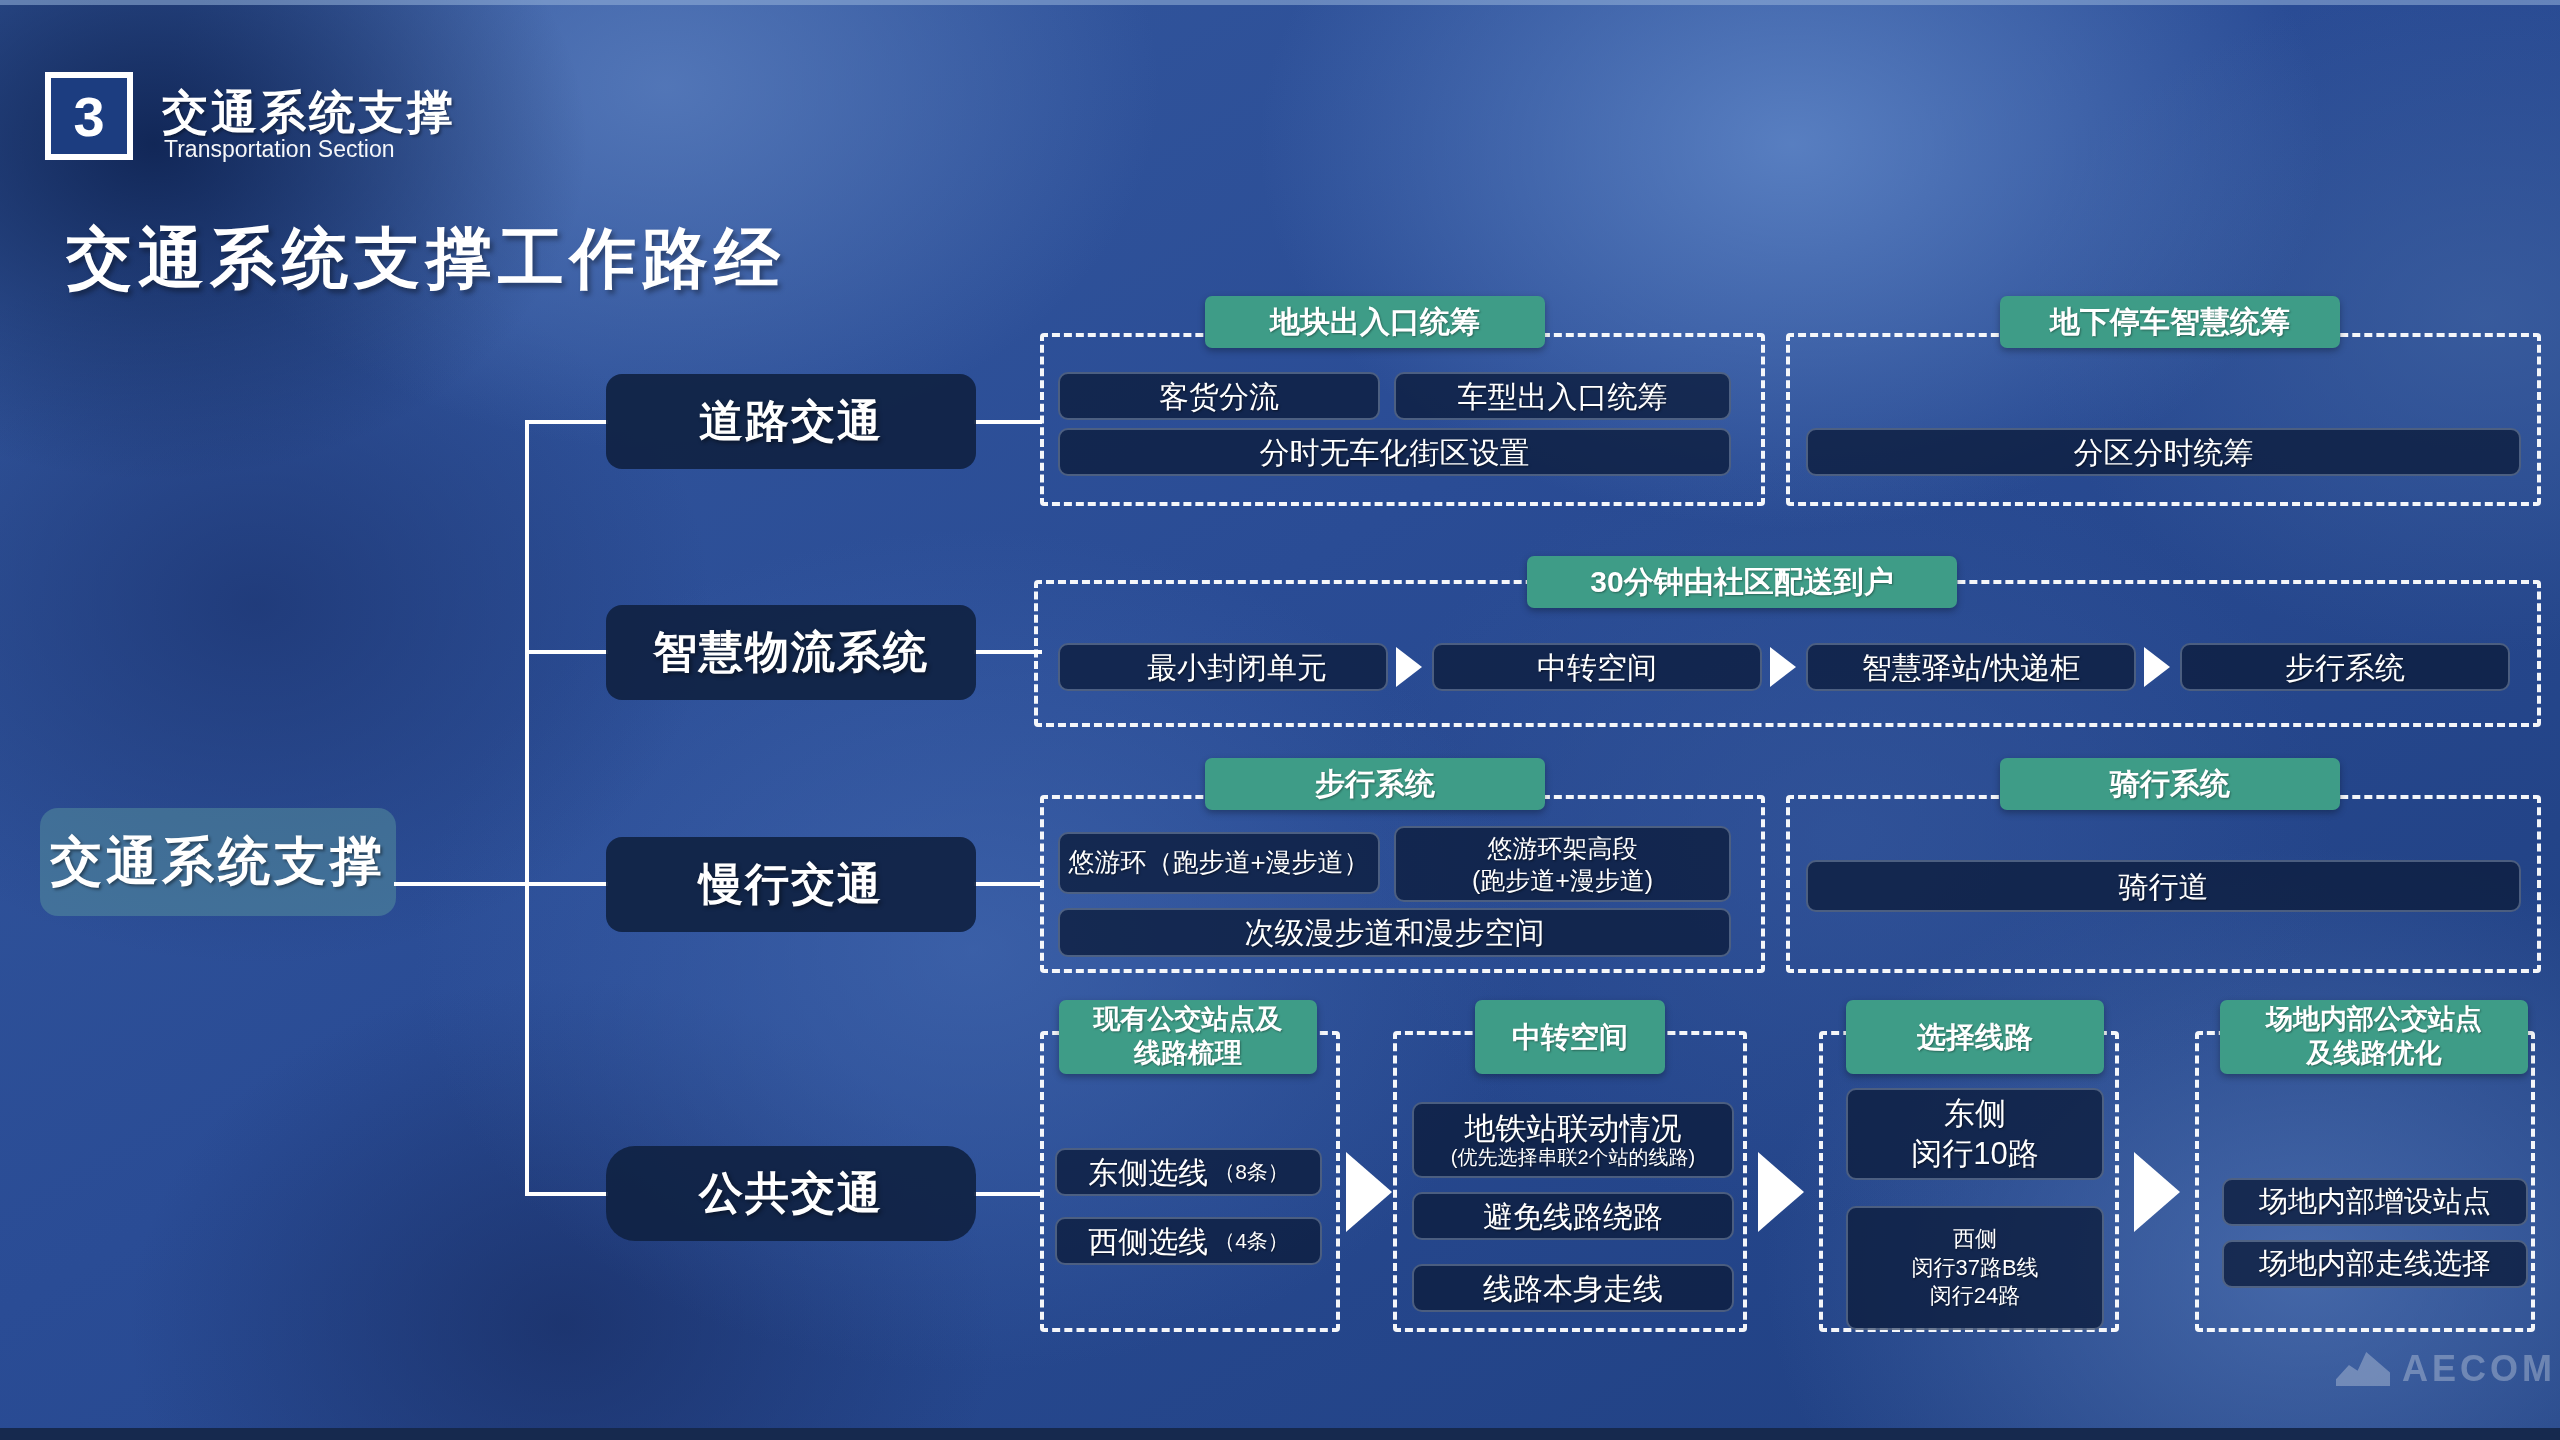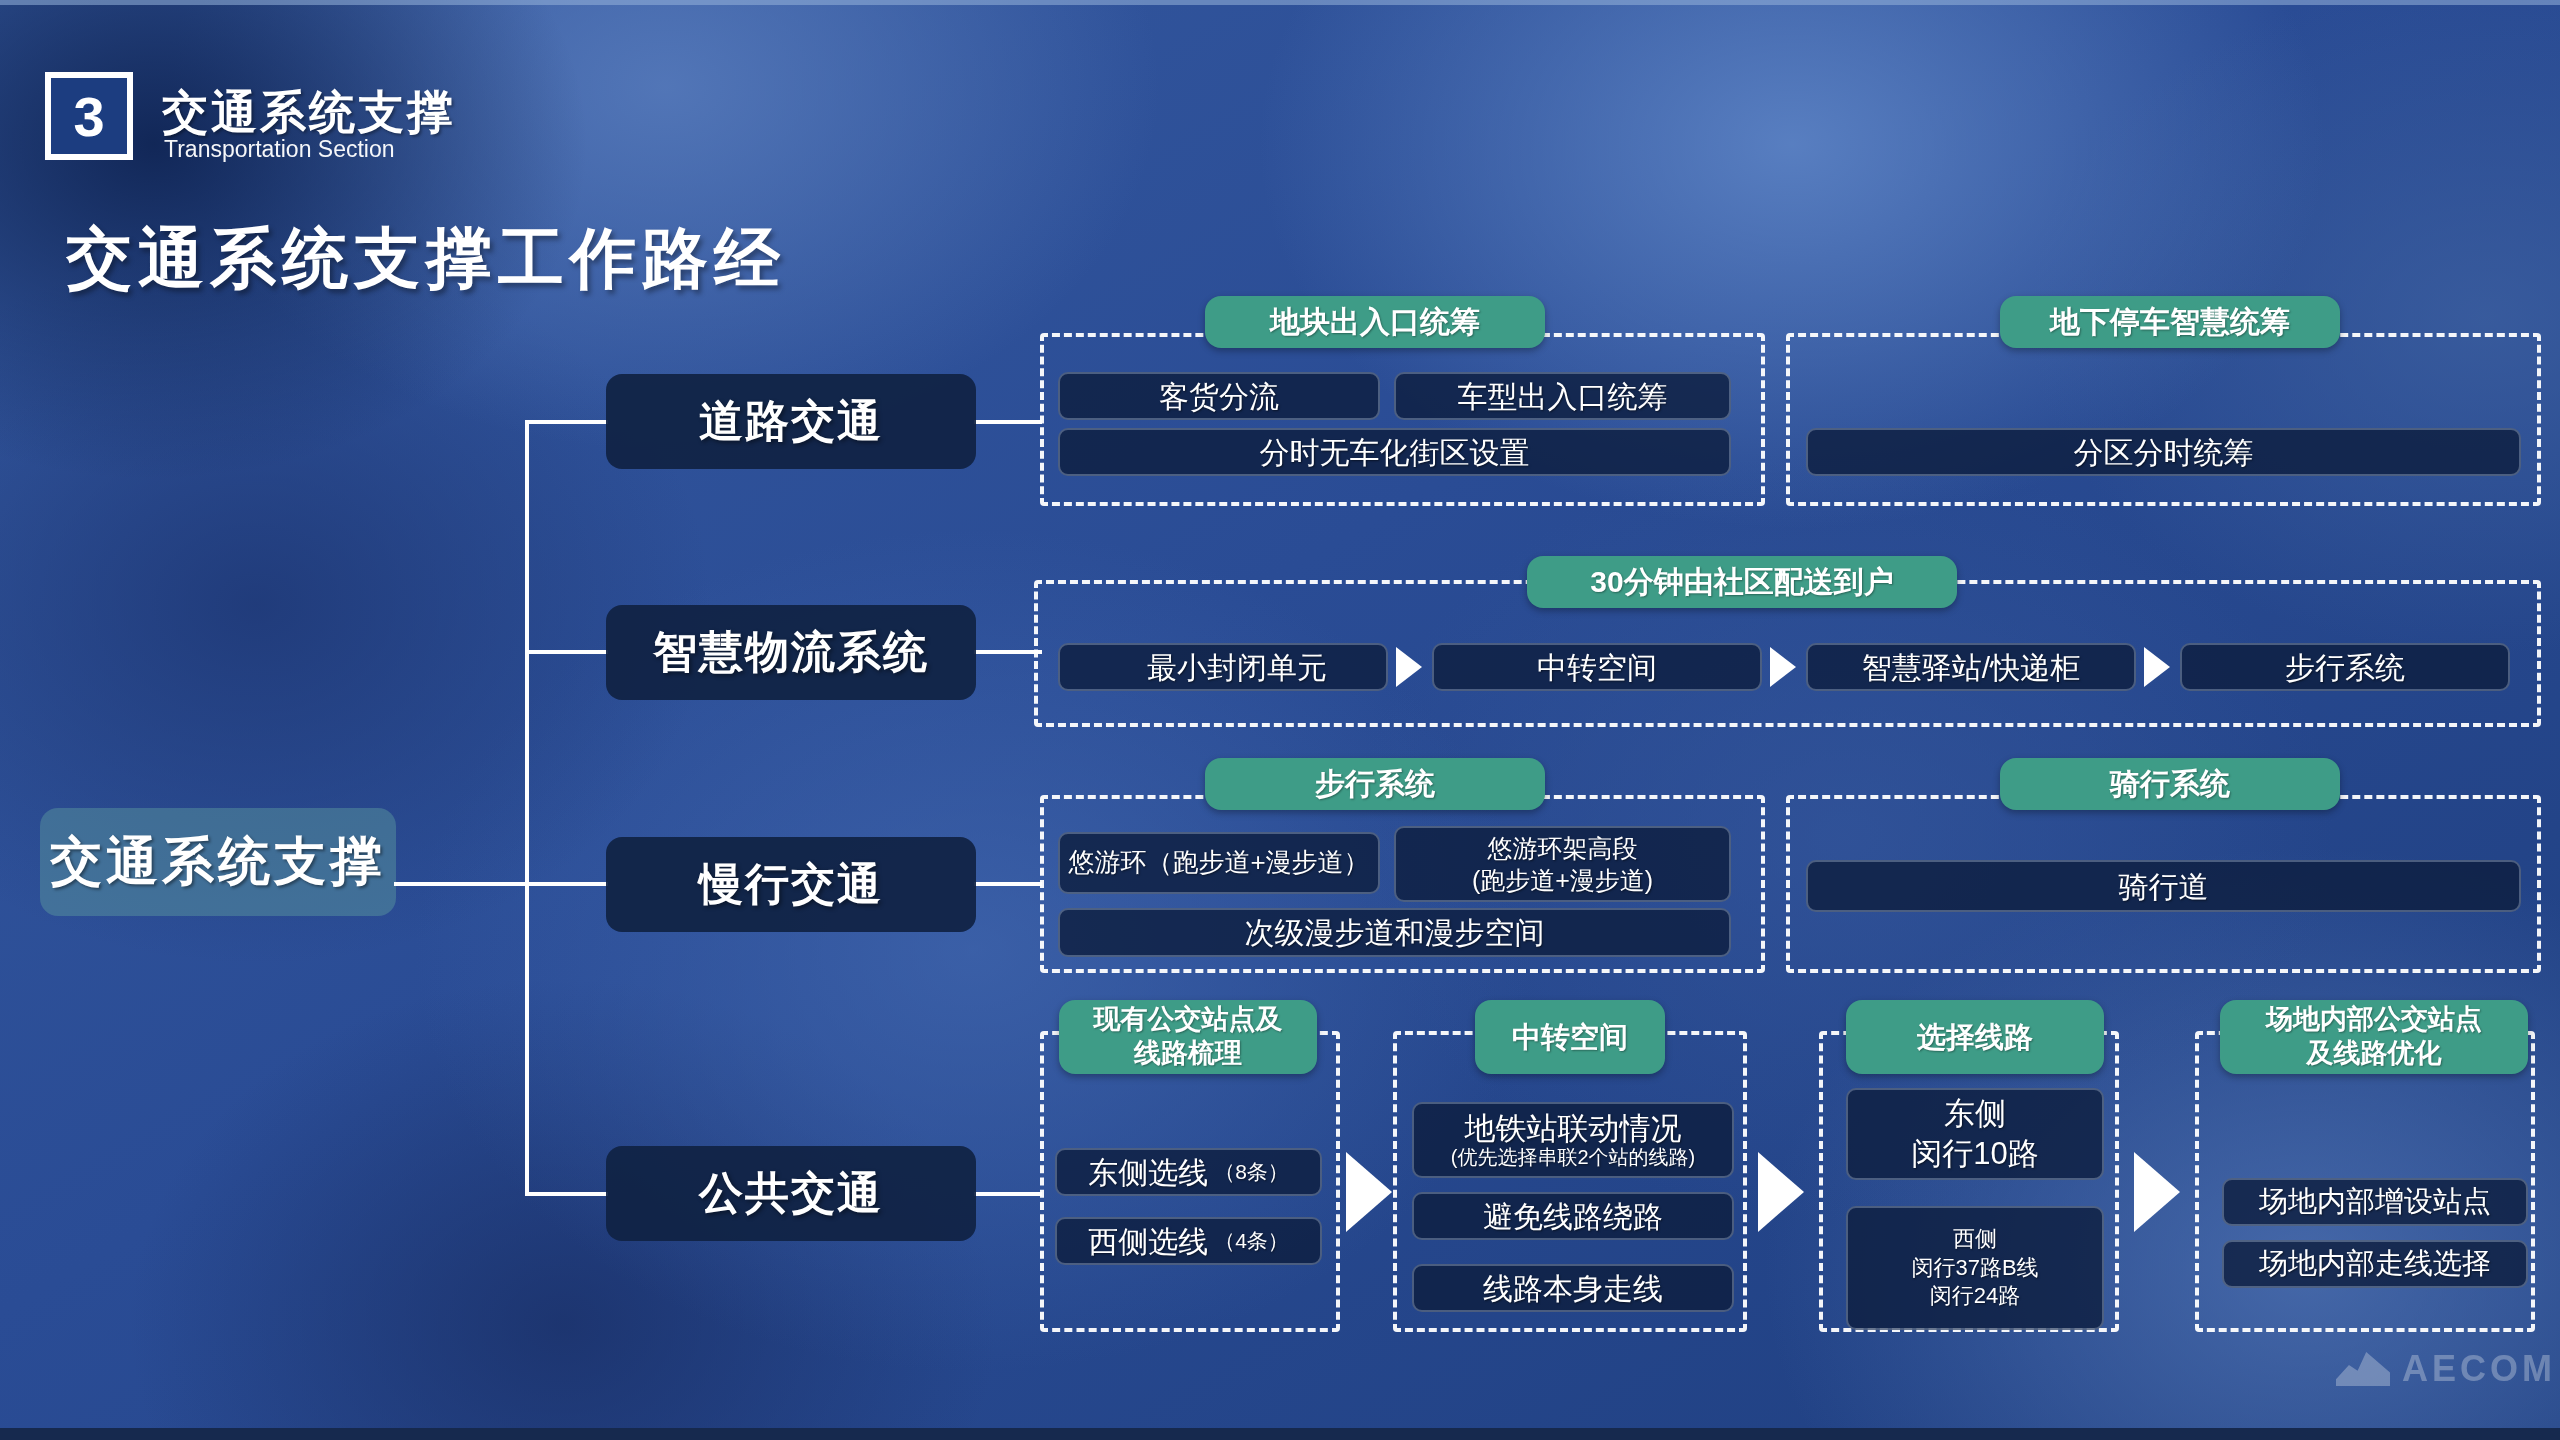--- a/index.html
+++ b/index.html
@@ -34,21 +34,21 @@
   
   .rootbox{position:absolute;left:40px;top:808px;width:356px;height:108px;background:rgba(88,148,158,0.50);
     border-radius:18px;display:flex;align-items:center;justify-content:center;font-size:52px;font-weight:bold;
     letter-spacing:4px;text-shadow:2px 2px 3px rgba(0,0,0,0.40);}
   .line{position:absolute;background:#fff;z-index:1;}
   .rowhead{position:absolute;left:606px;width:370px;height:95px;background:rgba(16,34,68,0.93);
     border-radius:16px;display:flex;align-items:center;justify-content:center;font-size:44px;font-weight:bold;
     letter-spacing:2px;text-shadow:2px 2px 4px rgba(0,0,0,0.45);z-index:2;}
 
   .dashbox{position:absolute;border:4px dashed rgba(255,255,255,0.95);border-radius:4px;box-sizing:border-box;z-index:2;}
-  .pill{position:absolute;background:#3E9C87;border-radius:16px;display:flex;align-items:center;justify-content:center;
+  .pill{position:absolute;background:#3E9C87;border-radius:7px;display:flex;align-items:center;justify-content:center;
     text-align:center;font-weight:bold;font-size:30px;color:#fff;white-space:pre-line;line-height:1.25;
     box-shadow:0 3px 7px rgba(0,0,0,0.30);text-shadow:1px 1px 2px rgba(0,0,0,0.35);z-index:4;}
   .item{position:absolute;background:rgba(13,29,61,0.80);border:2px solid rgba(212,226,246,0.30);
     border-radius:10px;box-sizing:border-box;display:flex;align-items:center;justify-content:center;
     flex-direction:row;text-align:center;font-size:30px;white-space:pre-line;line-height:1.3;
     text-shadow:1px 1px 2px rgba(0,0,0,0.5);z-index:3;}
   .item .note{font-size:21px;margin-left:6px;}
   .item.col{flex-direction:column;}
   .item .sub{font-size:20px;line-height:1.15;}
   .chev{position:absolute;background:#fff;clip-path:polygon(0 0,100% 50%,0 100%);z-index:3;}
@@ -83,21 +83,21 @@
   <div class="line" style="left:974px;top:420px;width:68px;height:4px;"></div>
   <div class="line" style="left:974px;top:650px;width:68px;height:4px;"></div>
   <div class="line" style="left:974px;top:882px;width:68px;height:4px;"></div>
   <div class="line" style="left:974px;top:1192px;width:68px;height:4px;"></div>
 
   <div class="rootbox">交通系统支撑</div>
 
   <div class="rowhead" style="top:374px;">道路交通</div>
   <div class="rowhead" style="top:605px;">智慧物流系统</div>
   <div class="rowhead" style="top:837px;">慢行交通</div>
-  <div class="rowhead" style="top:1146px;">公共交通</div>
+  <div class="rowhead" style="top:1146px;border-radius:29px;">公共交通</div>
 
   <div class="dashbox" style="left:1040px;top:333px;width:725px;height:173px;"></div>
   <div class="pill" style="left:1205px;top:296px;width:340px;height:52px;">地块出入口统筹</div>
   <div class="item" style="left:1058px;top:372px;width:322px;height:48px;">客货分流</div>
   <div class="item" style="left:1394px;top:372px;width:337px;height:48px;">车型出入口统筹</div>
   <div class="item" style="left:1058px;top:428px;width:673px;height:48px;">分时无车化街区设置</div>
 
   <div class="dashbox" style="left:1786px;top:333px;width:755px;height:173px;"></div>
   <div class="pill" style="left:2000px;top:296px;width:340px;height:52px;">地下停车智慧统筹</div>
   <div class="item" style="left:1806px;top:428px;width:715px;height:48px;">分区分时统筹</div>

